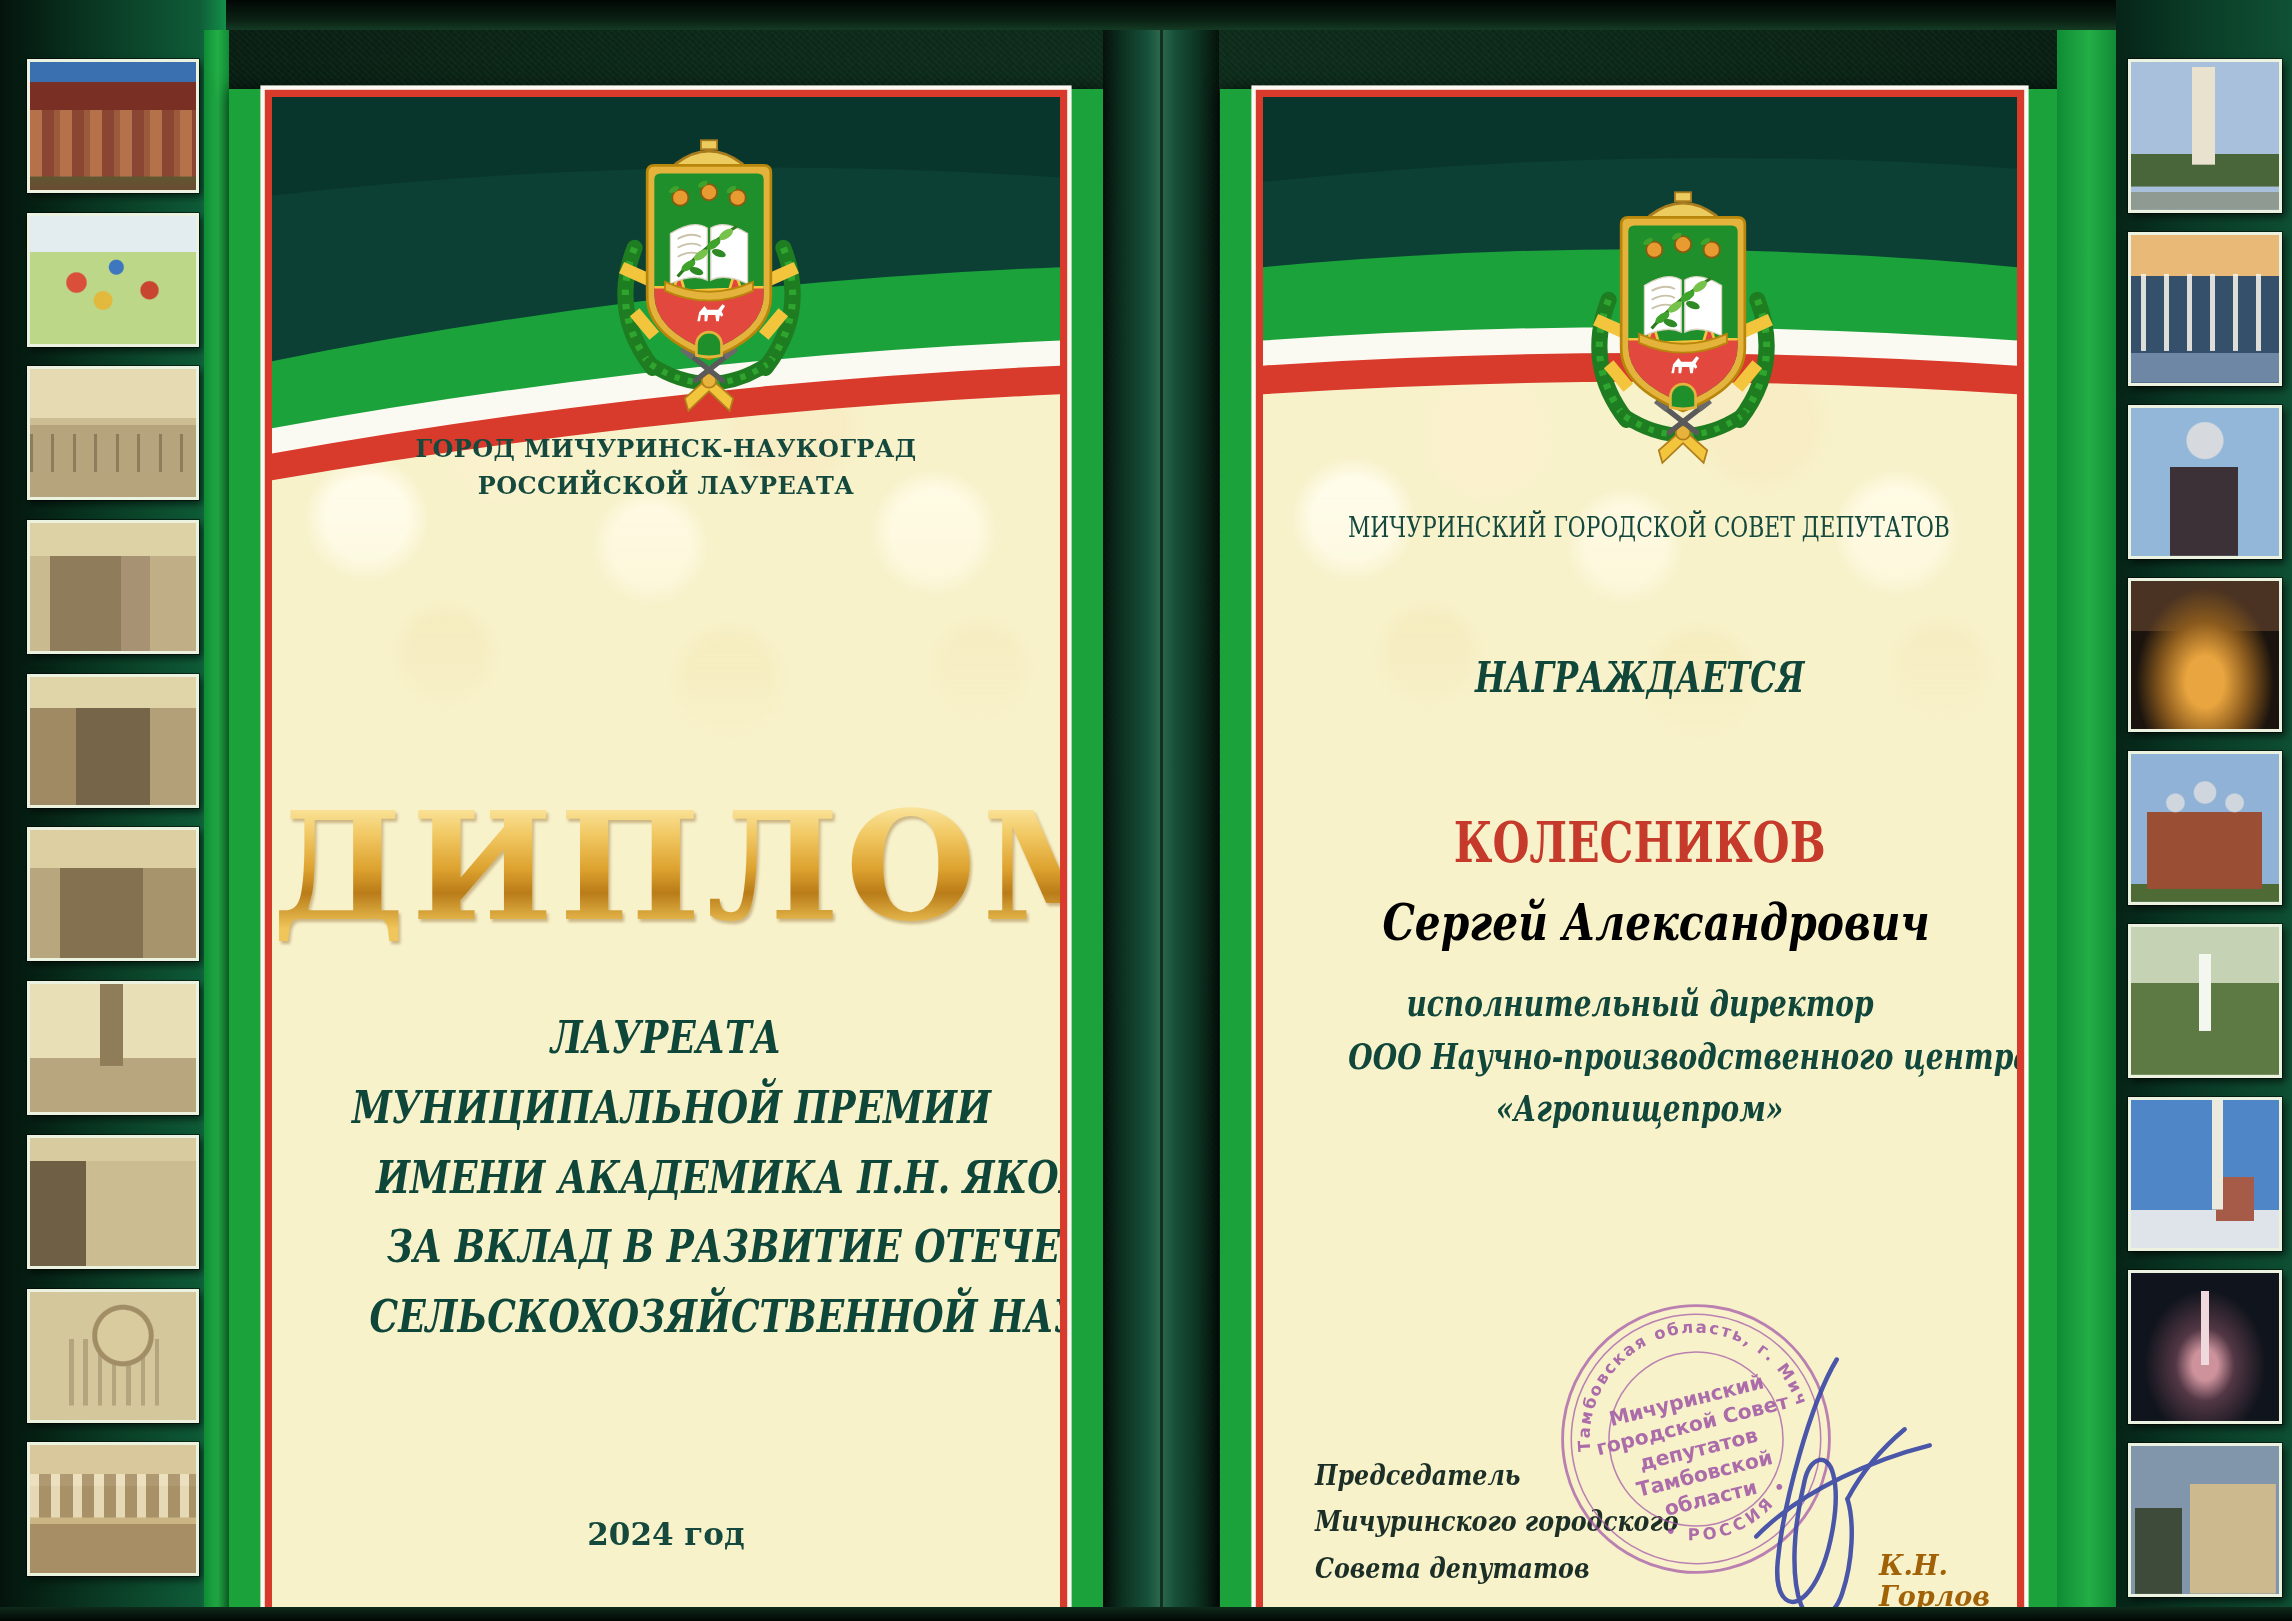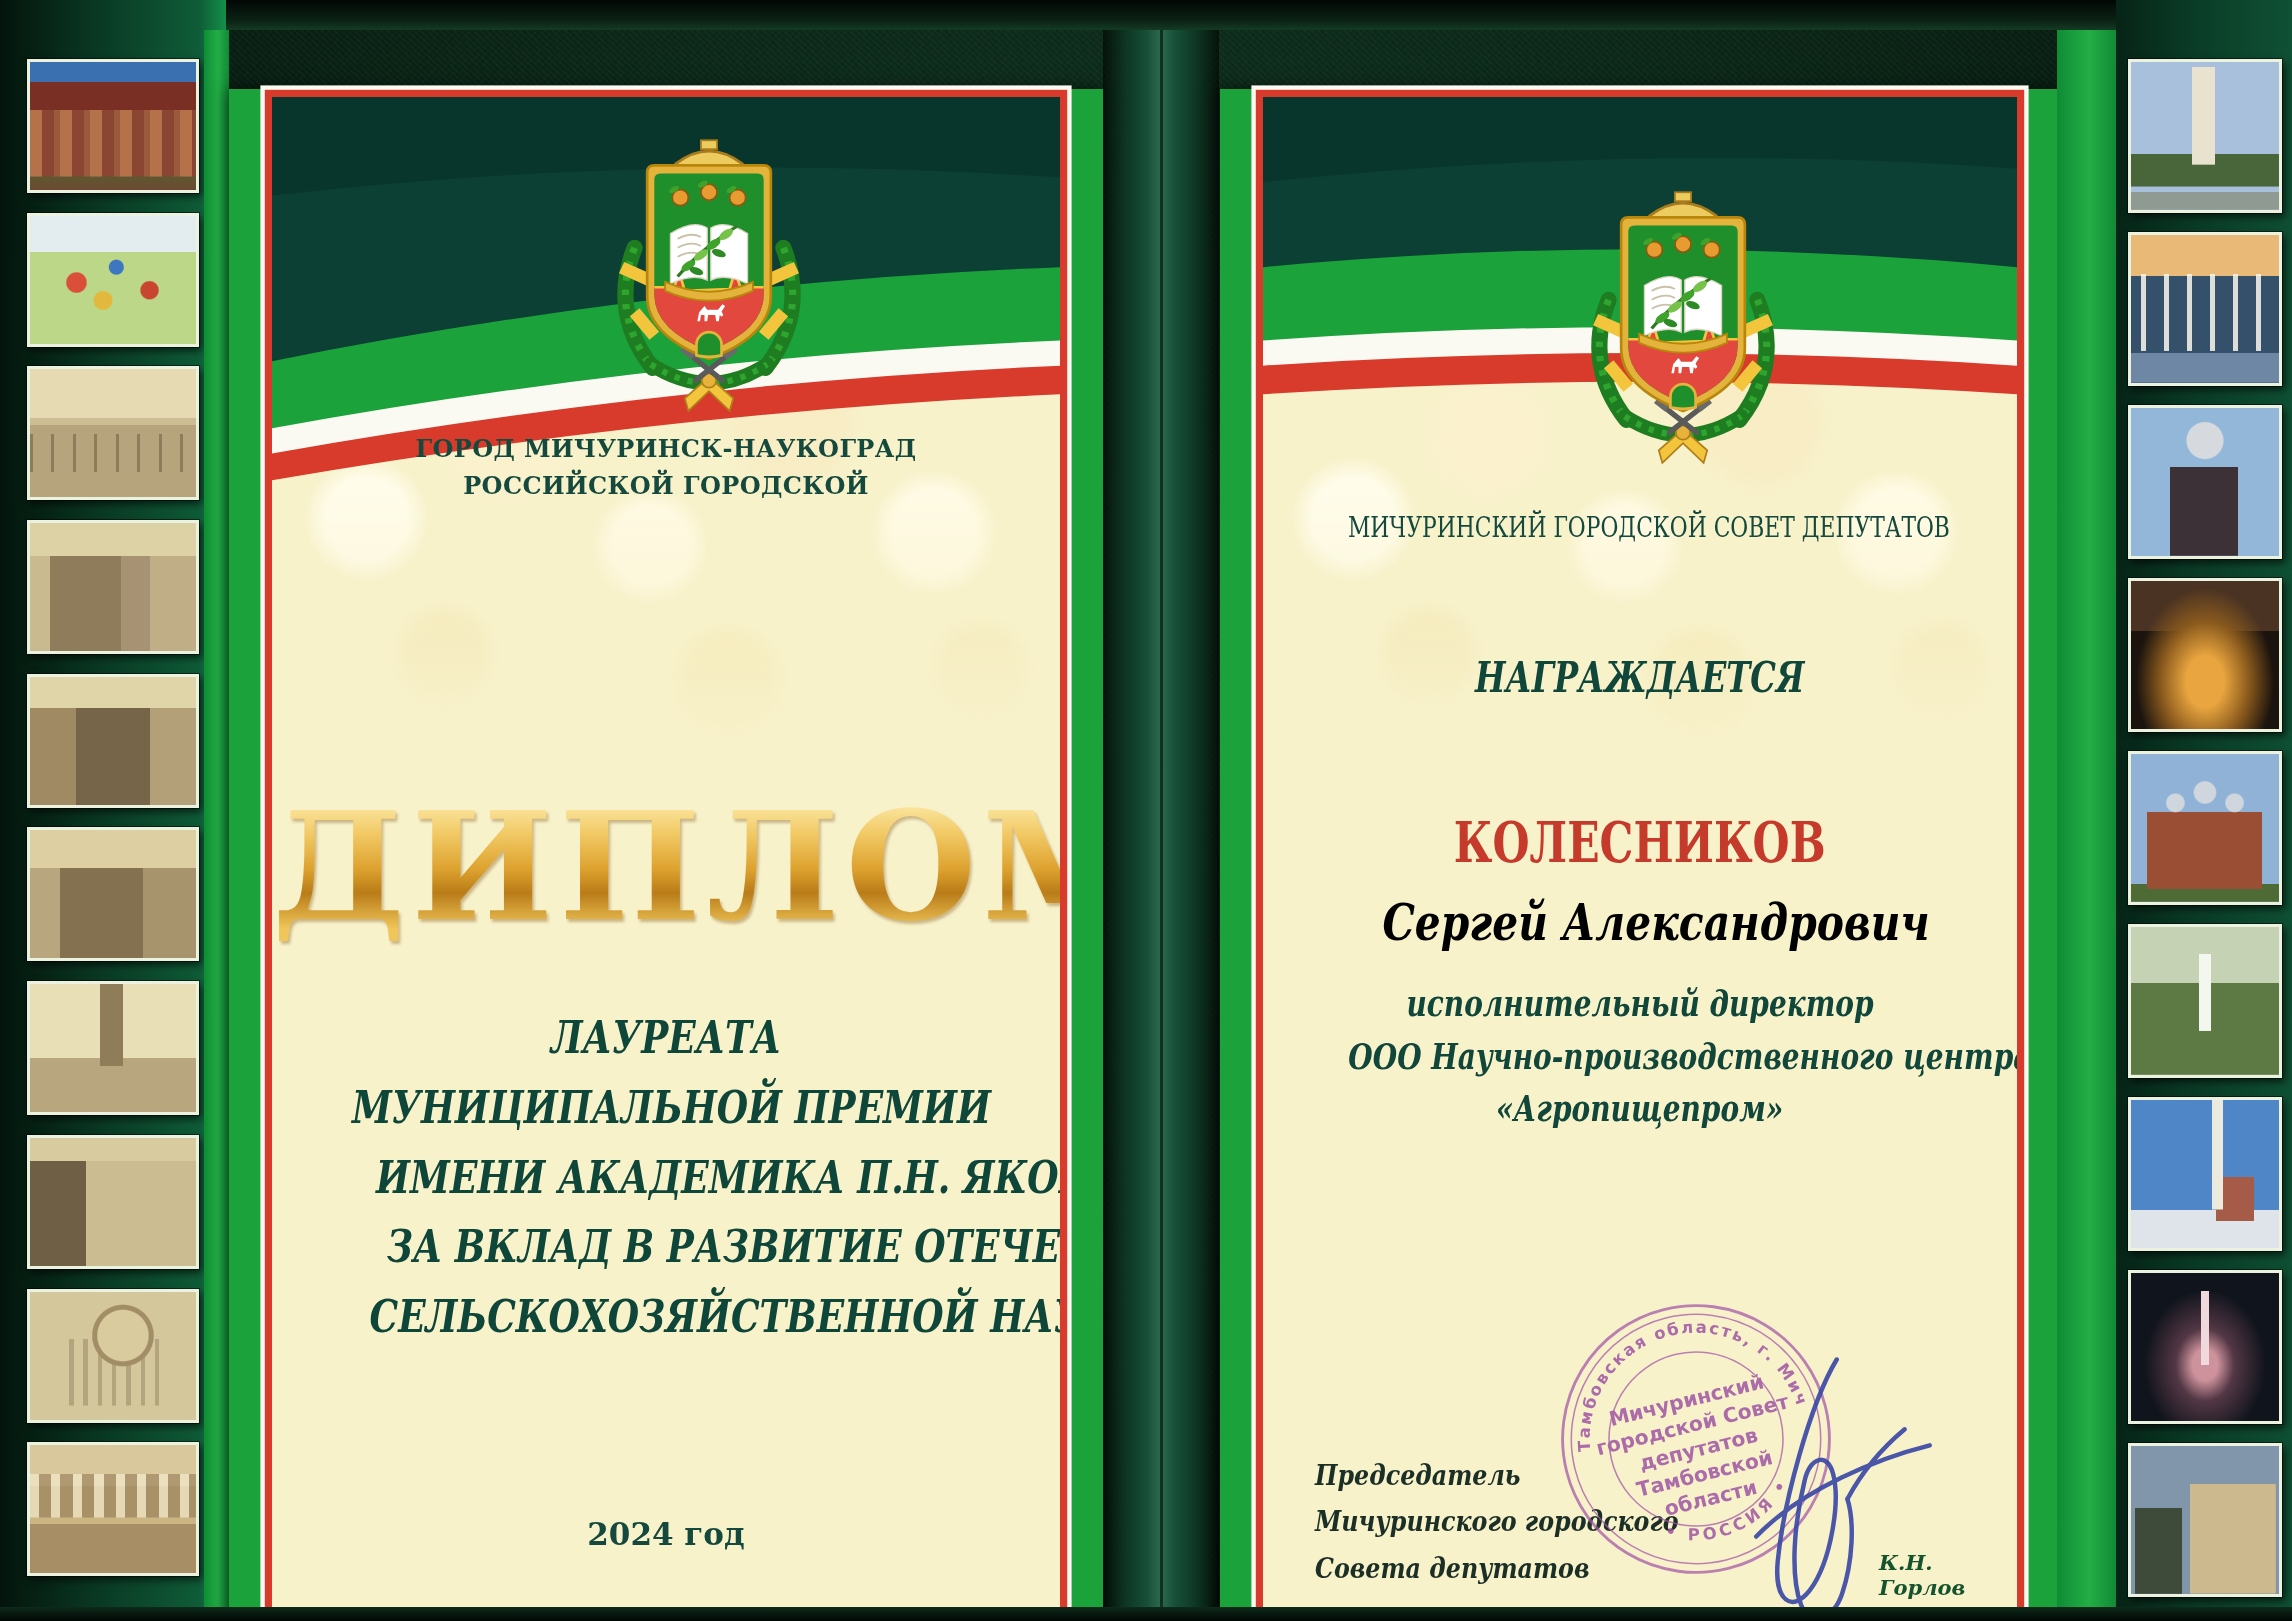--- a/index.html
+++ b/index.html
@@ -163,21 +163,21 @@
   .issuer-r .squish{transform:scaleX(.78);}
   .awarded{top:555px;font-style:italic;font-weight:700;font-size:43px;color:#11463a;}
   .awarded .squish{transform:scaleX(.75);}
   .surname{top:712px;font-weight:700;font-size:56px;color:#c53a2a;}
   .surname .squish{transform:scaleX(.76);}
   .firstname{top:795px;font-style:italic;font-weight:700;font-size:51px;color:#000000;padding-left:32px;}
   .firstname .squish{transform:scaleX(.8);}
   .position{top:881px;font-style:italic;font-weight:700;font-size:35px;line-height:1.5;color:#11463a;}
   .sig-block{position:absolute;left:52px;top:1356px;font-style:italic;font-weight:700;
     font-size:27px;line-height:1.72;color:#1b2f27;text-align:left;transform:scaleX(.88);transform-origin:0 50%;}
-  .sig-name{position:absolute;left:616px;top:1453px;font-style:italic;font-weight:700;font-size:21px;color:#14532d;}
+  .sig-name{position:absolute;left:616px;top:1453px;font-style:italic;font-weight:700;font-size:27px;color:#a16207;}
   .stamp-wrap{position:absolute;left:288px;top:1197px;width:290px;height:290px;transform:rotate(-14deg);opacity:.82;}
   .signature-wrap{position:absolute;left:441px;top:1250px;width:269px;height:304px;}
 </style>
 </head>
 <body>
 
 <svg width="0" height="0" style="position:absolute">
   <defs>
     <g id="crest-sym">
 
@@ -269,21 +269,21 @@
       <path d="M0,0 H940 V300 Q470,320 0,398 Z" fill="#fbfaf2"></path>
       <path d="M0,0 H940 V272 Q470,290 0,370 Z" fill="#1ba23b"></path>
       <path d="M0,0 H940 V190 Q470,207 0,295 Z" fill="#0c4034"></path>
       <path d="M0,0 H940 V90 Q470,60 0,110 Z" fill="rgba(7,46,38,.55)"></path>
     </svg>
     <svg class="crest crest-left" viewBox="0 0 270 320">
       <use href="#crest-sym"></use>
     </svg>
     <div class="ctext issuer">
       <div>ГОРОД МИЧУРИНСК-НАУКОГРАД</div>
-      <div>РОССИЙСКОЙ ГОРОДСКОЙ</div>
+      <div>РОССИЙСКОЙ ЛАУРЕАТА</div>
     </div>
     <h1 class="ctext title-gold" style="margin:0">ДИПЛОМ</h1>
     <div class="ctext laureate">
       <div><span class="squish">ЛАУРЕАТА</span></div>
       <div><span class="squish">МУНИЦИПАЛЬНОЙ ПРЕМИИ</span></div>
       <div><span class="squish">ИМЕНИ АКАДЕМИКА  П.Н. ЯКОВЛЕВА</span></div>
       <div><span class="squish">ЗА ВКЛАД В РАЗВИТИЕ ОТЕЧЕСТВЕННОЙ</span></div>
       <div><span class="squish">СЕЛЬСКОХОЗЯЙСТВЕННОЙ НАУКИ</span></div>
     </div>
     <div class="ctext year">2024 год</div>

